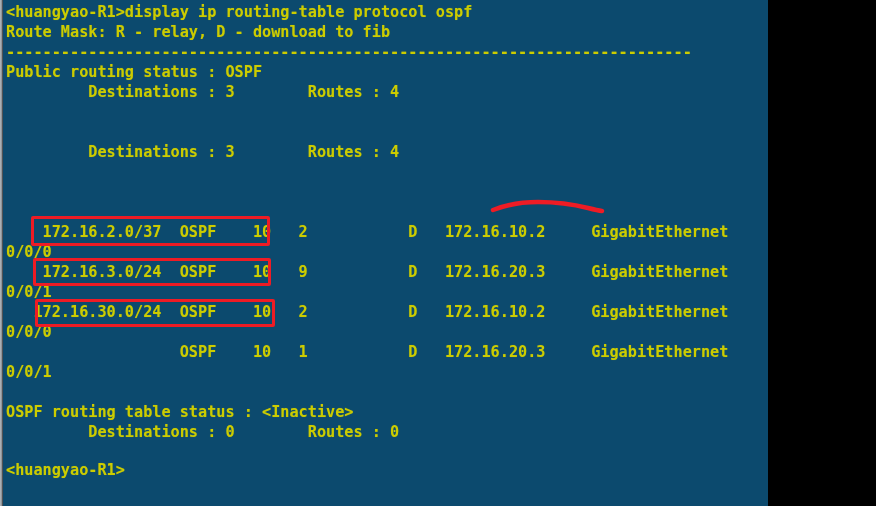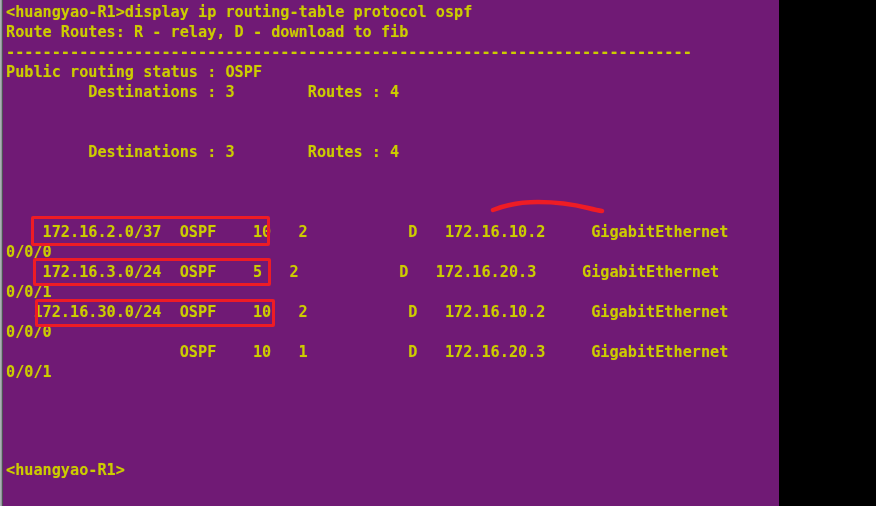--- a/index.html
+++ b/index.html
@@ -4,24 +4,23 @@
 <style>
   html, body {
     margin: 0;
     padding: 0;
     background: #000000;
   }
   #screen {
     position: relative;
     width: 768px;
     height: 506px;
-    background: #701a75;
+    background: #0c4a6e;
     overflow: hidden;
     font-family: "DejaVu Sans Mono", "Liberation Mono", monospace;
-    padding-left: 11px;
   }
   
   #left-edge {
     position: absolute;
     left: 0; top: 0;
     width: 3px; height: 506px;
     background: linear-gradient(to right, #b8bcc0 0%, #8e9398 55%, #2a2c2e 100%);
     z-index: 6;
   }
   
@@ -85,37 +84,39 @@
   }
 </style>
 </head>
 <body>
 
 <div id="screen">
 
   <div id="left-edge"></div>
 
   <div class="term-line" style="top:2px;">&lt;huangyao-R1&gt;display ip routing-table protocol ospf</div>
-  <div class="term-line" style="top:22px;">Route Routes: R - relay, D - download to fib</div>
+  <div class="term-line" style="top:22px;">Route Mask: R - relay, D - download to fib</div>
   <div class="term-line" style="top:42px;">---------------------------------------------------------------------------</div>
   <div class="term-line" style="top:62px;">Public routing status : OSPF</div>
   <div class="term-line" style="top:82px;">         Destinations : 3        Routes : 4</div>
   <div class="term-line" style="top:102px;"></div>
   <div class="term-line" style="top:142px;">         Destinations : 3        Routes : 4</div>
   <div class="term-line" style="top:162px;"></div>
   <div class="term-line" style="top:202px;"></div>
   <div class="term-line" style="top:222px;">    172.16.2.0/37  OSPF    10   2           D   172.16.10.2     GigabitEthernet</div>
   <div class="term-line" style="top:242px;">0/0/0</div>
-  <div class="term-line" style="top:262px;">    172.16.3.0/24  OSPF    5   2           D   172.16.20.3     GigabitEthernet</div>
+  <div class="term-line" style="top:262px;">    172.16.3.0/24  OSPF    10   9           D   172.16.20.3     GigabitEthernet</div>
   <div class="term-line" style="top:282px;">0/0/1</div>
   <div class="term-line" style="top:302px;">   172.16.30.0/24  OSPF    10   2           D   172.16.10.2     GigabitEthernet</div>
   <div class="term-line" style="top:322px;">0/0/0</div>
   <div class="term-line" style="top:342px;">                   OSPF    10   1           D   172.16.20.3     GigabitEthernet</div>
   <div class="term-line" style="top:362px;">0/0/1</div>
   <div class="term-line" style="top:382px;"></div>
+  <div class="term-line" style="top:402px;">OSPF routing table status : &lt;Inactive&gt;</div>
+  <div class="term-line" style="top:422px;">         Destinations : 0        Routes : 0</div>
   <div class="term-line" style="top:442px;"></div>
   <div class="term-line" style="top:460px;">&lt;huangyao-R1&gt;</div>
 
   <div class="annot-box" style="left:31px;  top:216px; width:239px; height:30px;"></div>
   <div class="annot-box" style="left:33px;  top:258px; width:238px; height:28px;"></div>
   <div class="annot-box" style="left:35px;  top:299px; width:240px; height:28px;"></div>
 
   <svg class="annot-underline" style="left:488px; top:192px;" width="125" height="26" viewBox="0 0 125 26">
     <path d="M5,18 C18,13 34,10 50,10 C66,10 84,12 100,16 C106,17.5 110,18.5 114,19" stroke="#ee1c25" stroke-width="4.5" fill="none" stroke-linecap="round" stroke-linejoin="round"></path>
   </svg>

